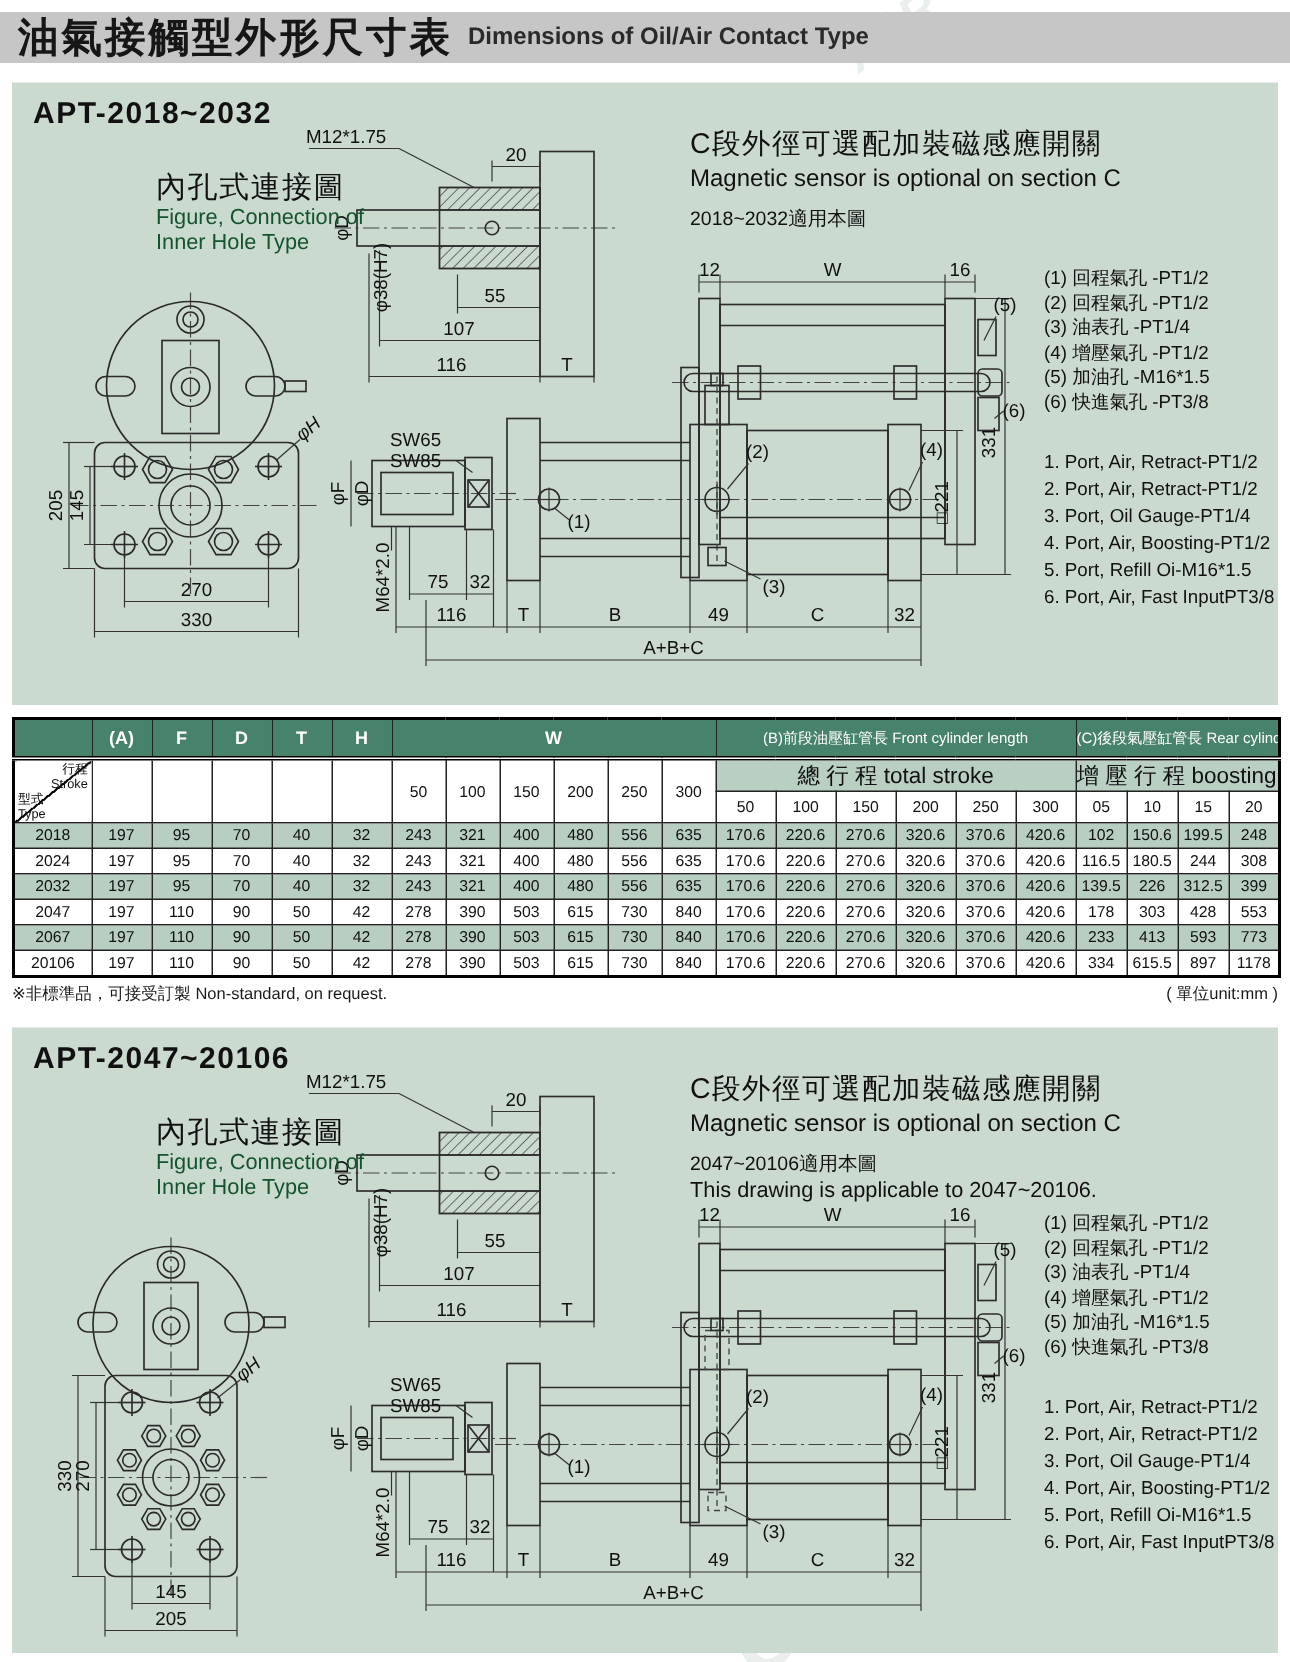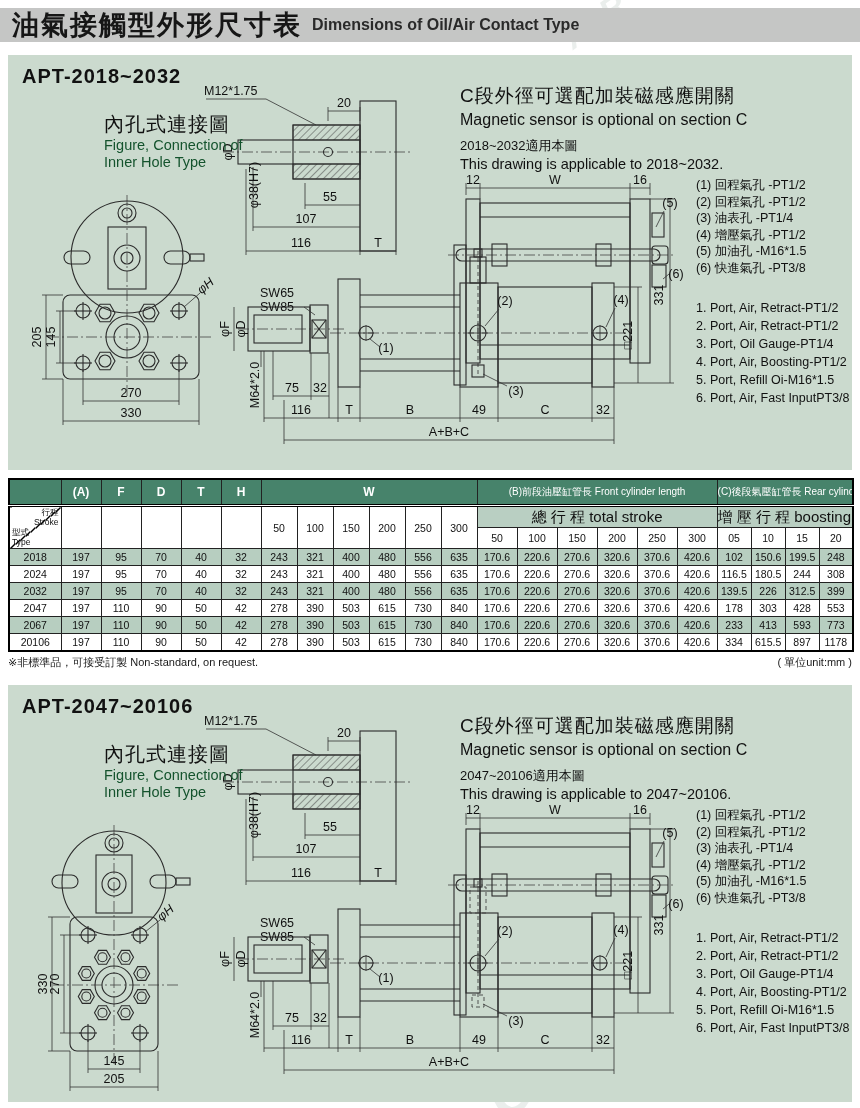--- a/index.html
+++ b/index.html
@@ -281,21 +281,20 @@
     <div class="apt-title">APT-2018~2032</div>
     <div class="sub-zh">內孔式連接圖</div>
     <div class="sub-en">
       <div>Figure, Connection of</div>
       <div>Inner Hole Type</div>
     </div>
     <div class="note">
       <div class="nz">C段外徑可選配加裝磁感應開關</div>
       <div class="ne">Magnetic sensor is optional on section C</div>
       <div class="az">2018~2032適用本圖</div>
-      <div class="ae">This drawing is applicable to 2018~2032.</div>
     </div>
     <div class="ports-zh">
         <div>(1) 回程氣孔  -PT1/2</div>
         <div>(2) 回程氣孔  -PT1/2</div>
         <div>(3) 油表孔  -PT1/4</div>
         <div>(4) 增壓氣孔  -PT1/2</div>
         <div>(5) 加油孔  -M16*1.5</div>
         <div>(6) 快進氣孔  -PT3/8</div>
       </div>
     <div class="ports-en">

